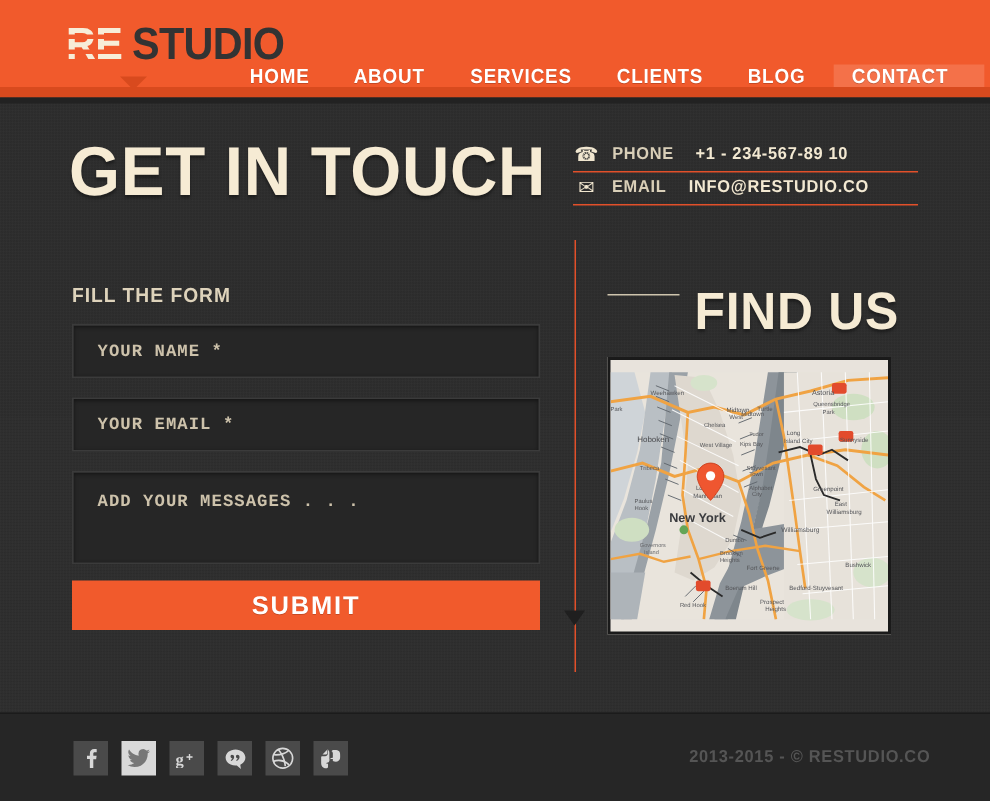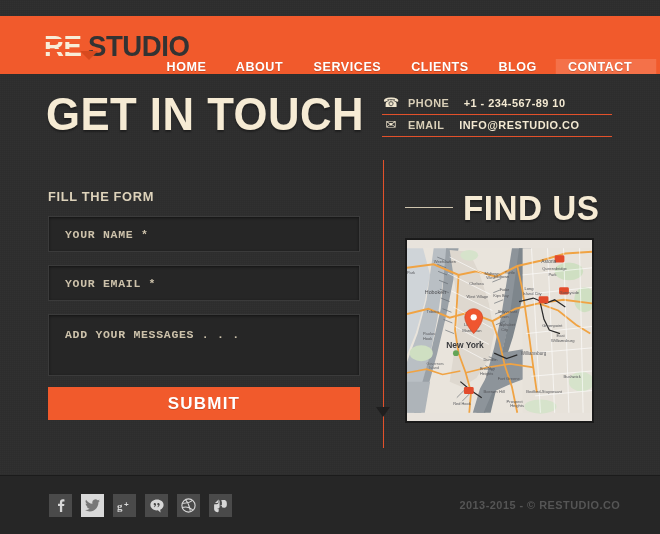--- a/index.html
+++ b/index.html
@@ -24,21 +24,21 @@
     background:
       repeating-linear-gradient(0deg, rgba(255,255,255,.012) 0 1px, rgba(0,0,0,.012) 1px 2px),
       repeating-linear-gradient(90deg, rgba(255,255,255,.010) 0 1px, rgba(0,0,0,.010) 1px 2px),
       #2d2d2d;
     overflow: hidden;
   }
 
   
   .header {
     position: absolute;
-    top: 16px; left: 0;
+    top: 0; left: 0;
     width: 660px;
     height: 58px;
     background: #f15a2c;
     z-index: 20;
   }
   .header-strip-dark {
     position: absolute;
     top: 58px; left: 0;
     width: 660px;
     height: 7px;
@@ -273,21 +273,21 @@
     text-shadow: 0 1px 0 rgba(0,0,0,.18);
   }
 
   
   .findus-wrap {
     position: absolute;
     left: 405px;
     top: 138px;
     width: 215px;
     display: flex;
-    align-items: center;
+    align-items: flex-start;
     gap: 10px;
   }
   .findus-arrow {
     display: flex;
     align-items: center;
     flex: 0 0 auto;
   }
   .findus-arrow .ln {
     width: 48px;
     height: 1px;

